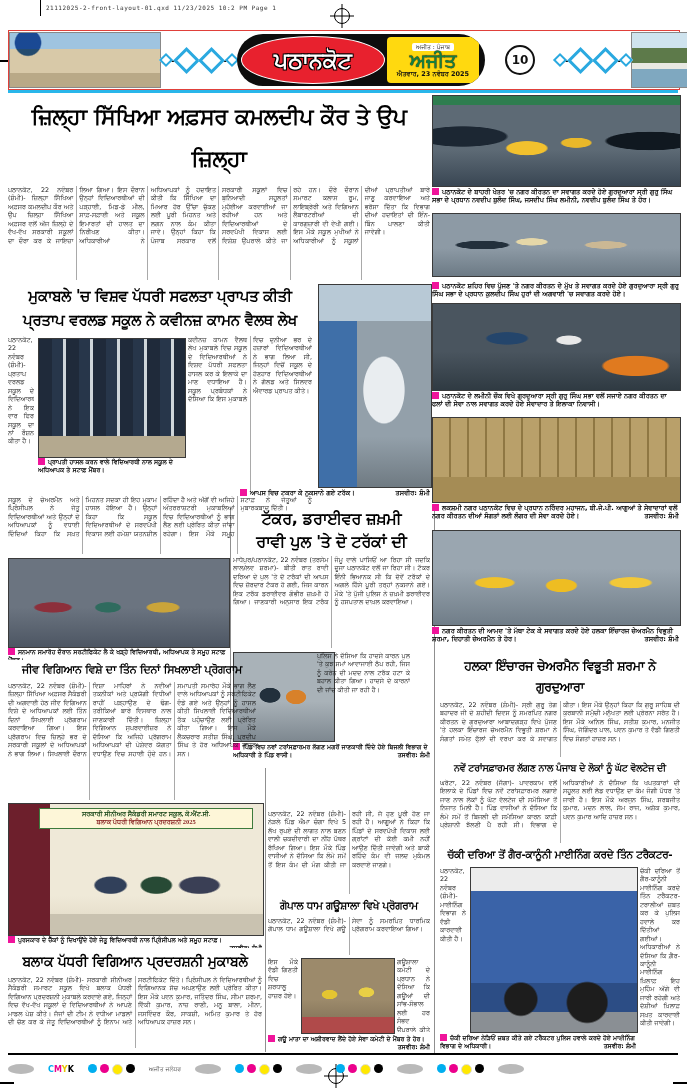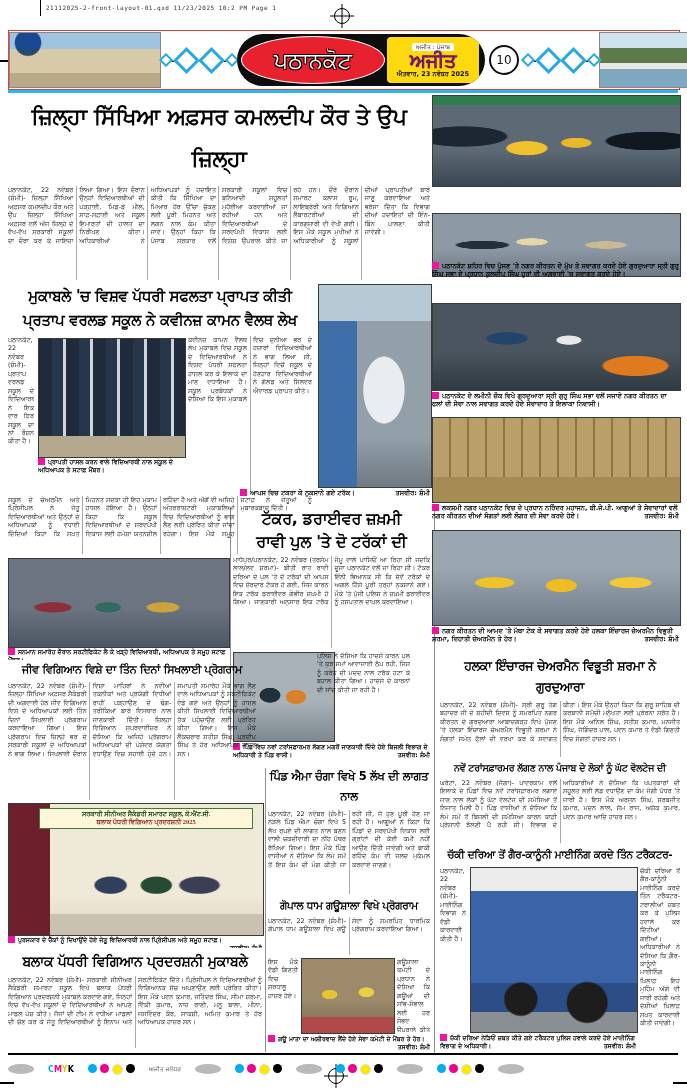--- a/index.html
+++ b/index.html
@@ -17,27 +17,27 @@
   .mh-left{width:150px;background:linear-gradient(180deg,#9fc4e0 0 30%,#d8c9a8 30% 75%,#b9a987 75%),
     radial-gradient(circle at 12% 18%,#2a5fa8 0 9%,transparent 10%);background-blend-mode:multiply;}
   .mh-right{width:93px;background:linear-gradient(180deg,#cfe3ee 0 28%,#5d7a4a 28% 55%,#e8e8e2 55% 66%,#7fa8c0 66%);}
   .dmset{flex:1;display:flex;align-items:center;justify-content:center;gap:6px;position:relative;height:100%;}
   .dmset::before{content:"";position:absolute;left:0;right:0;top:50%;height:2px;background:#111;}
   .dm{width:13px;height:13px;border:3px solid #2aa9e0;transform:rotate(45deg);background:#fff;position:relative;z-index:1;}
   .dm.small{width:6px;height:6px;border-width:2px;}
   .capsule{flex:none;width:248px;height:52px;background:#0d0d0d;border-radius:26px;display:flex;align-items:center;overflow:hidden;position:relative;z-index:2;}
   .city-oval{flex:none;width:142px;height:46px;margin-left:4px;background:#e8212e;border-radius:50%/50%;
      display:flex;align-items:center;justify-content:center;border:1px solid #fff;}
-  .city-oval span{color:#fff;font-weight:400;font-size:22px;text-shadow:1px 1px 0 #000,-1px 1px 0 #000,1px -1px 0 #000,-1px -1px 0 #000;white-space:nowrap;}
+  .city-oval span{color:#fff;font-weight:700;font-size:22px;text-shadow:1px 1px 0 #000,-1px 1px 0 #000,1px -1px 0 #000,-1px -1px 0 #000;white-space:nowrap;}
   .paper-stack{flex:1;height:46px;margin:0 6px 0 2px;background:#ffd90f;border-radius:4px;display:flex;flex-direction:column;align-items:center;justify-content:center;overflow:hidden;}
   .paper-stack .lbl{font-size:6px;color:#111;background:#fff;padding:0 4px;border-radius:2px;white-space:nowrap;}
-  .paper-stack .paper{font-size:19px;font-weight:700;color:#701a75;line-height:1;text-shadow:0 0 1px #7a0000;white-space:nowrap;}
+  .paper-stack .paper{font-size:19px;font-weight:700;color:#15803d;line-height:1;text-shadow:0 0 1px #7a0000;white-space:nowrap;}
   .paper-stack .date{font-size:6.5px;font-weight:700;color:#111;white-space:nowrap;}
   .pgcircle{flex:none;width:26px;height:26px;border:2px solid #111;border-radius:50%;background:#fff;display:flex;align-items:center;justify-content:center;
-     font-weight:400;font-size:12px;margin:0 4px;position:relative;z-index:2;}
+     font-weight:700;font-size:12px;margin:0 20px;position:relative;z-index:2;}
   .cyan-rule{position:absolute;left:8px;top:90px;width:670px;height:3px;background:#29b6ea;}
   
   .headline{position:absolute;font-weight:700;color:#000;text-align:center;line-height:1.25;overflow:hidden;letter-spacing:-0.3px;}
   .body-txt{position:absolute;font-size:6.4px;line-height:1.32;text-align:justify;color:#151515;overflow:hidden;}
   .cols2{column-count:2;column-gap:6px;column-rule:1px solid #a9a9a9;}
   .cols3{column-count:3;column-gap:6px;column-rule:1px solid #a9a9a9;}
   .cols4{column-count:4;column-gap:6px;column-rule:1px solid #a9a9a9;}
   .cols6{column-count:6;column-gap:6px;column-rule:1px solid #a9a9a9;}
   
   .ph{position:absolute;border:1px solid #3a3a3a;overflow:hidden;}
@@ -167,22 +167,25 @@
   <div class="vrule" style="left:265px;top:768px;height:284px;"></div>
   <div class="vrule" style="left:434px;top:505px;height:548px;"></div>
 
   <div class="headline" style="left:8px;top:96px;width:422px;font-size:22px;line-height:42px;height:86px;">
     <div>ਜ਼ਿਲ੍ਹਾ ਸਿੱਖਿਆ ਅਫ਼ਸਰ ਕਮਲਦੀਪ ਕੌਰ ਤੇ ਉਪ ਜ਼ਿਲ੍ਹਾ</div>
     <div>ਸਿੱਖਿਆ ਅਫ਼ਸਰ ਵਲੋਂ ਸਰਕਾਰੀ ਸਕੂਲਾਂ ਦਾ ਜਾਇਜ਼ਾ</div>
   </div>
   <div class="body-txt cols6" style="left:8px;top:186px;width:422px;height:94px;">ਪਠਾਨਕੋਟ, 22 ਨਵੰਬਰ (ਸ਼ੰਮੀ)- ਜ਼ਿਲ੍ਹਾ ਸਿੱਖਿਆ ਅਫ਼ਸਰ ਕਮਲਦੀਪ ਕੌਰ ਅਤੇ ਉਪ ਜ਼ਿਲ੍ਹਾ ਸਿੱਖਿਆ ਅਫ਼ਸਰ ਵਲੋਂ ਅੱਜ ਜ਼ਿਲ੍ਹੇ ਦੇ ਵੱਖ-ਵੱਖ ਸਰਕਾਰੀ ਸਕੂਲਾਂ ਦਾ ਦੌਰਾ ਕਰ ਕੇ ਜਾਇਜ਼ਾ ਲਿਆ ਗਿਆ। ਇਸ ਦੌਰਾਨ ਉਨ੍ਹਾਂ ਵਿਦਿਆਰਥੀਆਂ ਦੀ ਪੜ੍ਹਾਈ, ਮਿਡ-ਡੇ ਮੀਲ, ਸਾਫ਼-ਸਫ਼ਾਈ ਅਤੇ ਸਕੂਲ ਇਮਾਰਤਾਂ ਦੀ ਹਾਲਤ ਦਾ ਨਿਰੀਖਣ ਕੀਤਾ। ਅਧਿਕਾਰੀਆਂ ਨੇ ਅਧਿਆਪਕਾਂ ਨੂੰ ਹਦਾਇਤ ਕੀਤੀ ਕਿ ਸਿੱਖਿਆ ਦਾ ਮਿਆਰ ਹੋਰ ਉੱਚਾ ਚੁੱਕਣ ਲਈ ਪੂਰੀ ਮਿਹਨਤ ਅਤੇ ਲਗਨ ਨਾਲ ਕੰਮ ਕੀਤਾ ਜਾਵੇ। ਉਨ੍ਹਾਂ ਕਿਹਾ ਕਿ ਪੰਜਾਬ ਸਰਕਾਰ ਵਲੋਂ ਸਰਕਾਰੀ ਸਕੂਲਾਂ ਵਿਚ ਬੁਨਿਆਦੀ ਸਹੂਲਤਾਂ ਮੁਹੱਈਆ ਕਰਵਾਈਆਂ ਜਾ ਰਹੀਆਂ ਹਨ ਅਤੇ ਵਿਦਿਆਰਥੀਆਂ ਦੇ ਸਰਵਪੱਖੀ ਵਿਕਾਸ ਲਈ ਵਿਸ਼ੇਸ਼ ਉਪਰਾਲੇ ਕੀਤੇ ਜਾ ਰਹੇ ਹਨ। ਦੌਰੇ ਦੌਰਾਨ ਸਮਾਰਟ ਕਲਾਸ ਰੂਮ, ਲਾਇਬ੍ਰੇਰੀ ਅਤੇ ਵਿਗਿਆਨ ਲੈਬਾਰਟਰੀਆਂ ਦੀ ਕਾਰਗੁਜ਼ਾਰੀ ਵੀ ਵੇਖੀ ਗਈ। ਇਸ ਮੌਕੇ ਸਕੂਲ ਮੁਖੀਆਂ ਨੇ ਅਧਿਕਾਰੀਆਂ ਨੂੰ ਸਕੂਲਾਂ ਦੀਆਂ ਪ੍ਰਾਪਤੀਆਂ ਬਾਰੇ ਜਾਣੂ ਕਰਵਾਇਆ ਅਤੇ ਭਰੋਸਾ ਦਿੱਤਾ ਕਿ ਵਿਭਾਗ ਦੀਆਂ ਹਦਾਇਤਾਂ ਦੀ ਇੰਨ-ਬਿੰਨ ਪਾਲਣਾ ਕੀਤੀ ਜਾਵੇਗੀ।</div>
 
   <div class="ph ph-crowd1" style="left:432px;top:95px;width:247px;height:90px;"></div>
+  <div class="cap" style="left:432px;top:188px;width:247px;height:22px;">
+    <span class="bullet"></span><span>ਪਠਾਨਕੋਟ ਦੇ ਬਾਹਰੀ ਖੇਤਰ 'ਚ ਨਗਰ ਕੀਰਤਨ ਦਾ ਸਵਾਗਤ ਕਰਦੇ ਹੋਏ ਗੁਰਦੁਆਰਾ ਸ੍ਰੀ ਗੁਰੂ ਸਿੰਘ ਸਭਾ ਦੇ ਪ੍ਰਧਾਨ ਨਵਦੀਪ ਬੁਲੰਦ ਸਿੰਘ, ਜਸਦੀਪ ਸਿੰਘ ਲਮੀਨੀ, ਨਵਦੀਪ ਬੁਲੰਦ ਸਿੰਘ ਤੇ ਹੋਰ।</span>
+  </div>
   <div class="ph ph-crowd2" style="left:432px;top:213px;width:247px;height:62px;"></div>
-  <div class="cap" style="left:432px;top:262px;width:247px;height:22px;">
+  <div class="cap" style="left:432px;top:282px;width:247px;height:22px;">
     <span class="bullet"></span><span>ਪਠਾਨਕੋਟ ਸ਼ਹਿਰ ਵਿਚ ਪੁੱਜਣ 'ਤੇ ਨਗਰ ਕੀਰਤਨ ਦੇ ਮੁੱਖ ਤੇ ਸਵਾਗਤ ਕਰਦੇ ਹੋਏ ਗੁਰਦੁਆਰਾ ਸ੍ਰੀ ਗੁਰੂ ਸਿੰਘ ਸਭਾ ਦੇ ਪ੍ਰਧਾਨ ਕੁਲਦੀਪ ਸਿੰਘ ਹੁਰਾਂ ਦੀ ਅਗਵਾਈ 'ਚ ਸਵਾਗਤ ਕਰਦੇ ਹੋਏ।</span>
   </div>
   <div class="ph ph-fruit" style="left:432px;top:303px;width:247px;height:86px;"></div>
   <div class="cap" style="left:432px;top:392px;width:247px;height:22px;">
     <span class="bullet"></span><span>ਪਠਾਨਕੋਟ ਦੇ ਲਮੀਨੀ ਚੌਕ ਵਿਖੇ ਗੁਰਦੁਆਰਾ ਸ੍ਰੀ ਗੁਰੂ ਸਿੰਘ ਸਭਾ ਵਲੋਂ ਸਜਾਏ ਨਗਰ ਕੀਰਤਨ ਦਾ ਫਲਾਂ ਦੀ ਸੇਵਾ ਨਾਲ ਸਵਾਗਤ ਕਰਦੇ ਹੋਏ ਸੇਵਾਦਾਰ ਤੇ ਇਲਾਕਾ ਨਿਵਾਸੀ।</span>
   </div>
   <div class="ph ph-boxes" style="left:432px;top:417px;width:247px;height:84px;"></div>
   <div class="cap" style="left:432px;top:504px;width:247px;height:24px;">
     <span class="bullet"></span><span>ਲਕਸ਼ਮੀ ਨਗਰ ਪਠਾਨਕੋਟ ਵਿਚ ਦੇ ਪ੍ਰਧਾਨ ਨਰਿੰਦਰ ਮਹਾਜਨ, ਬੀ.ਜੇ.ਪੀ. ਆਗੂਆਂ ਤੇ ਸੇਵਾਦਾਰਾਂ ਵਲੋਂ ਨਗਰ ਕੀਰਤਨ ਦੀਆਂ ਸੰਗਤਾਂ ਲਈ ਲੰਗਰ ਦੀ ਸੇਵਾ ਕਰਦੇ ਹੋਏ।</span>
     <span class="credit">ਤਸਵੀਰ: ਸ਼ੰਮੀ</span>
@@ -238,24 +241,20 @@
       <div class="b2">ਬਲਾਕ ਪੱਧਰੀ ਵਿਗਿਆਨ ਪ੍ਰਦਰਸ਼ਨੀ 2025</div>
     </div>
   </div>
   <div class="cap" style="left:8px;top:936px;width:254px;height:12px;font-size:6.2px;">
     <span class="bullet"></span><span>ਪੁਰਸਕਾਰ ਦੇ ਚੈੱਕਾਂ ਨੂੰ ਦਿਖਾਉਂਦੇ ਹੋਏ ਜੇਤੂ ਵਿਦਿਆਰਥੀ ਨਾਲ ਪ੍ਰਿੰਸੀਪਲ ਅਤੇ ਸਮੂਹ ਸਟਾਫ਼।</span>
     <span class="credit">ਤਸਵੀਰ: ਸ਼ੰਮੀ</span>
   </div>
   <div class="headline" style="left:8px;top:950px;width:254px;font-size:14px;line-height:22px;height:22px;">ਬਲਾਕ ਪੱਧਰੀ ਵਿਗਿਆਨ ਪ੍ਰਦਰਸ਼ਨੀ ਮੁਕਾਬਲੇ ਕਰਵਾਏ</div>
   <div class="body-txt cols2" style="left:8px;top:976px;width:254px;height:72px;">ਪਠਾਨਕੋਟ, 22 ਨਵੰਬਰ (ਸ਼ੰਮੀ)- ਸਰਕਾਰੀ ਸੀਨੀਅਰ ਸੈਕੰਡਰੀ ਸਮਾਰਟ ਸਕੂਲ ਵਿਖੇ ਬਲਾਕ ਪੱਧਰੀ ਵਿਗਿਆਨ ਪ੍ਰਦਰਸ਼ਨੀ ਮੁਕਾਬਲੇ ਕਰਵਾਏ ਗਏ, ਜਿਨ੍ਹਾਂ ਵਿਚ ਵੱਖ-ਵੱਖ ਸਕੂਲਾਂ ਦੇ ਵਿਦਿਆਰਥੀਆਂ ਨੇ ਆਪਣੇ ਮਾਡਲ ਪੇਸ਼ ਕੀਤੇ। ਜੱਜਾਂ ਦੀ ਟੀਮ ਨੇ ਵਧੀਆ ਮਾਡਲਾਂ ਦੀ ਚੋਣ ਕਰ ਕੇ ਜੇਤੂ ਵਿਦਿਆਰਥੀਆਂ ਨੂੰ ਇਨਾਮ ਅਤੇ ਸਰਟੀਫਿਕੇਟ ਦਿੱਤੇ। ਪ੍ਰਿੰਸੀਪਲ ਨੇ ਵਿਦਿਆਰਥੀਆਂ ਨੂੰ ਵਿਗਿਆਨਕ ਸੋਚ ਅਪਣਾਉਣ ਲਈ ਪ੍ਰੇਰਿਤ ਕੀਤਾ। ਇਸ ਮੌਕੇ ਪਵਨ ਕੁਮਾਰ, ਜਤਿੰਦਰ ਸਿੰਘ, ਸੀਮਾ ਸ਼ਰਮਾ, ਵਿੱਕੀ ਕੁਮਾਰ, ਨਾਜ਼ ਰਾਣੀ, ਮਨੂ ਬਾਲਾ, ਮੀਨਾ, ਜਸਵਿੰਦਰ ਕੌਰ, ਸਾਕਸ਼ੀ, ਅਮਿਤ ਕੁਮਾਰ ਤੇ ਹੋਰ ਅਧਿਆਪਕ ਹਾਜ਼ਰ ਸਨ।</div>
 
-  <div class="headline" style="left:268px;top:766px;width:162px;font-size:11.5px;line-height:20px;height:40px;">
-    <div>ਪਿੰਡ ਐਮਾ ਚੰਗਾ ਵਿਖੇ 5 ਲੱਖ ਦੀ ਲਾਗਤ ਨਾਲ</div>
-
-  </div>
   <div class="body-txt cols2" style="left:268px;top:810px;width:162px;height:84px;">ਪਠਾਨਕੋਟ, 22 ਨਵੰਬਰ (ਸ਼ੰਮੀ)- ਨੇੜਲੇ ਪਿੰਡ ਐਮਾ ਚੰਗਾ ਵਿਖੇ 5 ਲੱਖ ਰੁਪਏ ਦੀ ਲਾਗਤ ਨਾਲ ਬਣਨ ਵਾਲੀ ਚਕਦੀਵਾਰੀ ਦਾ ਨੀਂਹ ਪੱਥਰ ਰੱਖਿਆ ਗਿਆ। ਇਸ ਮੌਕੇ ਪਿੰਡ ਵਾਸੀਆਂ ਨੇ ਦੱ​ਸਿਆ ਕਿ ਲੰਮੇ ਸਮੇਂ ਤੋਂ ਇਸ ਕੰਮ ਦੀ ਮੰਗ ਕੀਤੀ ਜਾ ਰਹੀ ਸੀ, ਜੋ ਹੁਣ ਪੂਰੀ ਹੋਣ ਜਾ ਰਹੀ ਹੈ। ਆਗੂਆਂ ਨੇ ਕਿਹਾ ਕਿ ਪਿੰਡਾਂ ਦੇ ਸਰਵਪੱਖੀ ਵਿਕਾਸ ਲਈ ਗ੍ਰਾਂਟਾਂ ਦੀ ਕੋਈ ਕਮੀ ਨਹੀਂ ਆਉਣ ਦਿੱਤੀ ਜਾਵੇਗੀ ਅਤੇ ਬਾਕੀ ਰਹਿੰਦੇ ਕੰਮ ਵੀ ਜਲਦ ਮੁਕੰਮਲ ਕਰਵਾਏ ਜਾਣਗੇ।</div>
 
   <div class="headline" style="left:268px;top:897px;width:162px;font-size:10.5px;line-height:16px;height:16px;">ਗੋਪਾਲ ਧਾਮ ਗਊਸ਼ਾਲਾ ਵਿਖੇ ਪ੍ਰੋਗਰਾਮ ਕਰਵਾਇਆ</div>
   <div class="body-txt cols2" style="left:268px;top:917px;width:162px;height:38px;">ਪਠਾਨਕੋਟ, 22 ਨਵੰਬਰ (ਸ਼ੰਮੀ)- ਗੋਪਾਲ ਧਾਮ ਗਊਸ਼ਾਲਾ ਵਿਖੇ ਗਊ ਸੇਵਾ ਨੂੰ ਸਮਰਪਿਤ ਧਾਰਮਿਕ ਪ੍ਰੋਗਰਾਮ ਕਰਵਾਇਆ ਗਿਆ।</div>
   <div class="body-txt" style="left:268px;top:958px;width:30px;height:74px;">ਇਸ ਮੌਕੇ ਵੱਡੀ ਗਿਣਤੀ ਵਿਚ ਸ਼ਰਧਾਲੂ ਹਾਜ਼ਰ ਹੋਏ।</div>
   <div class="ph ph-gaushala" style="left:301px;top:958px;width:92px;height:74px;"></div>
   <div class="body-txt" style="left:397px;top:958px;width:33px;height:74px;">ਗਊਸ਼ਾਲਾ ਕਮੇਟੀ ਦੇ ਪ੍ਰਧਾਨ ਨੇ ਦੱਸਿਆ ਕਿ ਗਊਆਂ ਦੀ ਸਾਂਭ-ਸੰਭਾਲ ਲਈ ਹਰ ਸੰਭਵ ਉਪਰਾਲੇ ਕੀਤੇ ਜਾ ਰਹੇ ਹਨ। ਉਨ੍ਹਾਂ ਸੰਗਤਾਂ ਨੂੰ ਗਊ ਸੇਵਾ ਵਿਚ ਵੱਧ-ਚੜ੍ਹ ਕੇ ਯੋਗਦਾਨ ਪਾਉਣ ਦੀ ਅਪੀਲ ਕੀਤੀ।</div>
   <div class="cap" style="left:268px;top:1035px;width:162px;height:16px;font-size:6.2px;">
     <span class="bullet"></span><span>ਗਊ ਮਾਤਾ ਦਾ ਅਸ਼ੀਰਵਾਦ ਲੈਂਦੇ ਹੋਏ ਸੇਵਾ ਕਮੇਟੀ ਦੇ ਮੈਂਬਰ ਤੇ ਹੋਰ।</span>
     <span class="credit">ਤਸਵੀਰ: ਸ਼ੰਮੀ</span>

